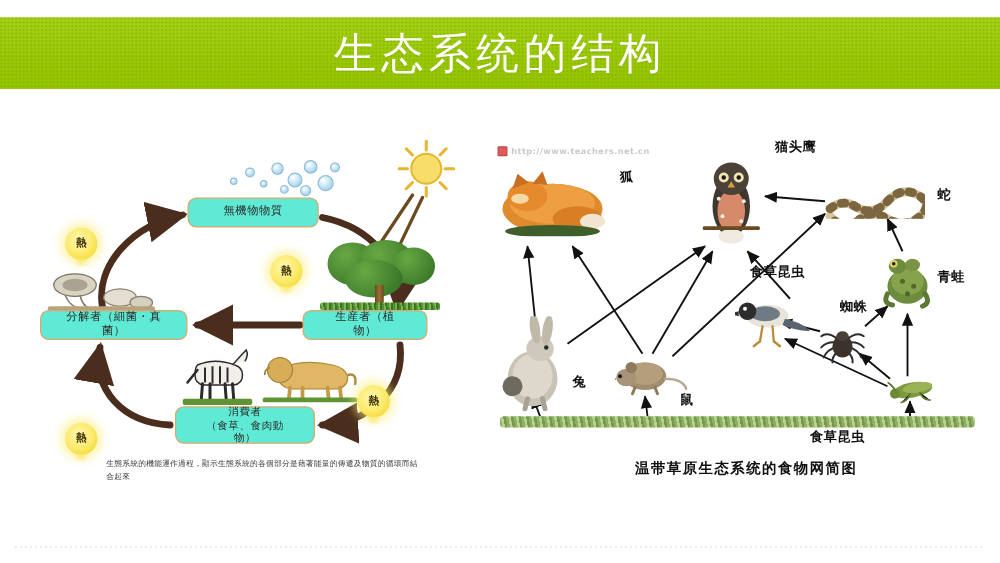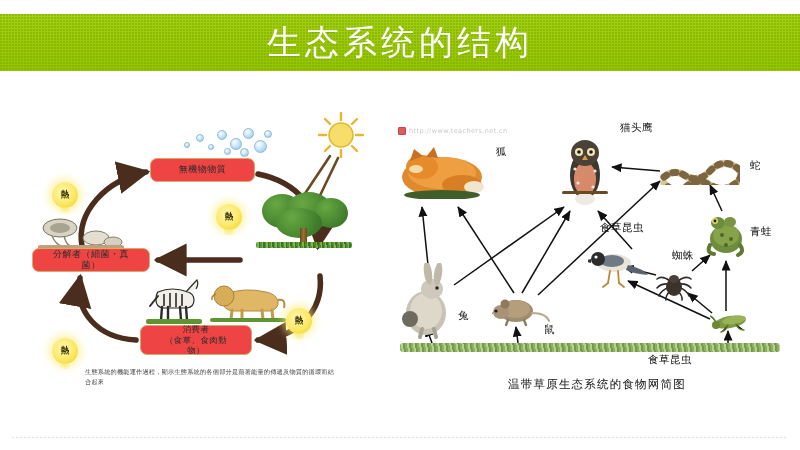--- a/index.html
+++ b/index.html
@@ -25,21 +25,21 @@
     color: #ffffff; font-size: 34px; letter-spacing: 4px; font-weight: 400;
     text-shadow: 0 1px 1px rgba(0,0,0,.08);
   }
   .cjk { font-family: "DejaVu Sans", "Liberation Sans", sans-serif; }
 
   
   #cycle-diagram { position: absolute; left: 30px; top: 100px; width: 340px; height: 300px; }
 
   .box {
     position: absolute;
-    background: #ef4444;
+    background: #5eead4;
     border: 1.4px solid #d8a96a;
     border-radius: 7px;
     color: #2b2b2b;
     font-size: 9px;
     text-align: center;
     line-height: 1.25;
     display: flex; align-items: center; justify-content: center;
     letter-spacing: .5px;
     padding: 2px 16px;
   }
@@ -95,21 +95,21 @@
     border: .8px solid #8bbcd8; }
   
   #pic-sun { left: 288px; top: 12px; width: 46px; height: 46px; }
 
   #cycle-caption {
     position: absolute; left: 55px; top: 267px; width: 250px;
     font-size: 6.2px; line-height: 1.6; color: #3a3a3a; letter-spacing: .2px;
   }
 
   
-  #foodweb { position: absolute; left: 392px; top: 115px; width: 400px; height: 290px; }
+  #foodweb { position: absolute; left: 392px; top: 105px; width: 400px; height: 290px; font-weight: bold; }
   #foodweb-svg { position: absolute; left: 0; top: 0; width: 400px; height: 290px; }
   .fw-lbl { position: absolute; font-size: 10.5px; color: #111; white-space: nowrap; letter-spacing: .5px; }
 
   #watermark {
     position: absolute; left: 6px; top: 12px; font-size: 6.5px; color: #c9c9c9;
     letter-spacing: .4px; display: flex; align-items: center; gap: 3px;
   }
   #watermark .wm-ico {
     display:inline-block; width:8px; height:8px;
     background:#e05a5a; border:1px solid #c24a4a; border-radius:1px;
@@ -255,20 +255,23 @@
           <line x1="52" y1="30" x2="53" y2="40"></line>
           <line x1="62" y1="30" x2="63" y2="40"></line>
         </g>
         <path d="M68,20 q8,-2 6,8" stroke="#b08a3e" stroke-width="2" fill="none"></path>
         <rect x="0" y="38" width="76" height="4" rx="2" fill="#5f9433"></rect>
       </svg>
     </div>
 
     <div class="box cjk" id="box-inorganic">
       <span>無機物物質</span>
+    </div>
+    <div class="box cjk" id="box-producer">
+      <span>生産者（植物）</span>
     </div>
     <div class="box cjk" id="box-consumer">
       <span>
         <span>消費者</span><br>
         <span>（食草、食肉動物）</span>
       </span>
     </div>
     <div class="box cjk" id="box-decomposer">
       <span>分解者（細菌・真菌）</span>
     </div>

